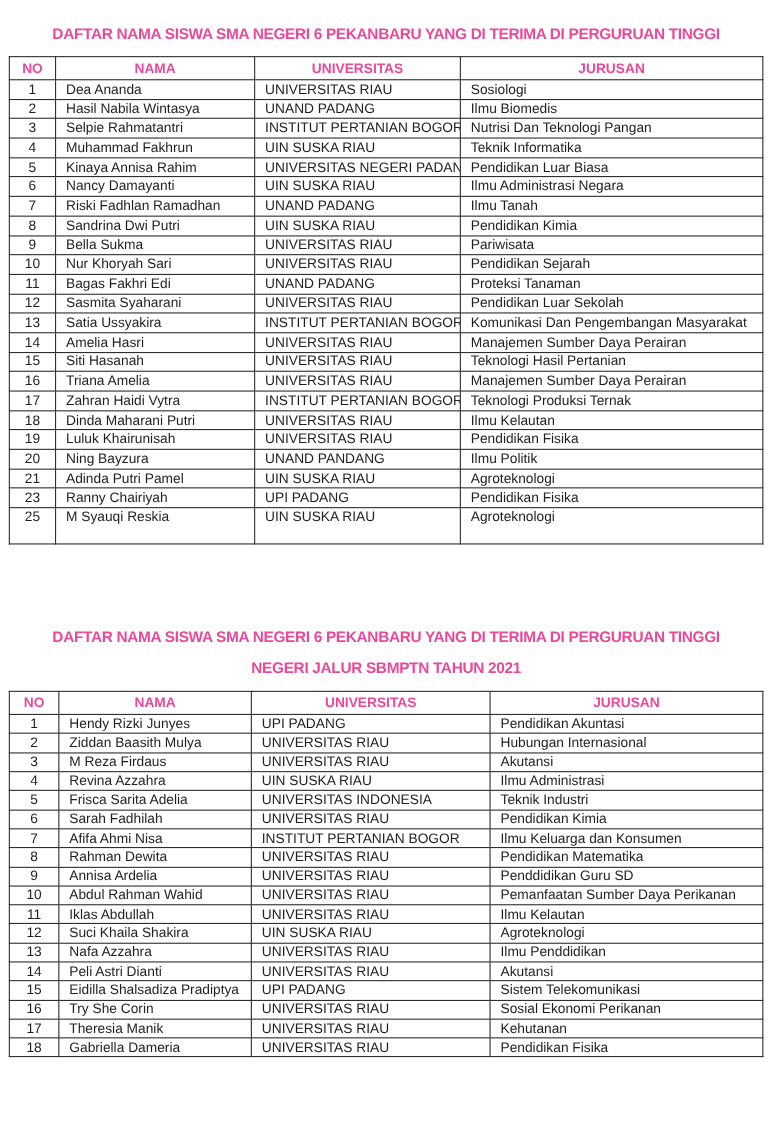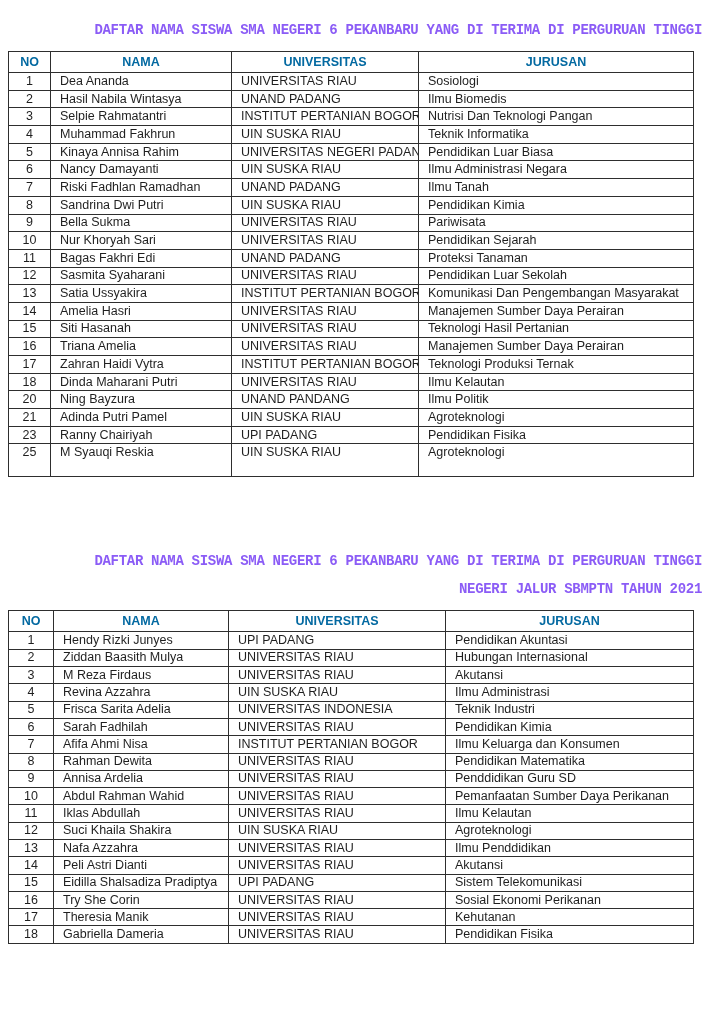--- a/index.html
+++ b/index.html
@@ -14,27 +14,26 @@
   }
   .page {
     width: 702px;
     height: 1024px;
     background: #ffffff;
     position: relative;
   }
   .doc-title {
     margin: 0;
     padding-top: 16px;
-    text-align: right;
+    text-align: center;
     font-weight: bold;
     font-size: 14px;
     letter-spacing: -0.3px;
     line-height: 28px;
-    color: #8b5cf6;
-    font-family: Liberation Mono, monospace;
+    color: #ec4899;
   }
   .doc-title .title-line {
     white-space: nowrap;
     display: block;
   }
   table.roster {
     border-collapse: collapse;
     table-layout: fixed;
     width: 685px;
     margin-left: 8px;
@@ -45,21 +44,21 @@
     border: 1px solid #2e2e2e;
     overflow: hidden;
     white-space: nowrap;
   }
   table.roster th {
     font-size: 12.5px;
     font-weight: bold;
     text-align: center;
     height: 20px;
     padding: 0;
-    color: #0369a1;
+    color: #ec4899;
   }
   table.roster td {
     font-size: 12.5px;
     line-height: 15px;
     padding: 0 2px 0 9px;
     vertical-align: middle;
     color: #1f1f1f;
   }
   table.roster td.no {
     text-align: center;
@@ -201,20 +200,26 @@
             <td class="no">17</td>
             <td>Zahran Haidi Vytra</td>
             <td>INSTITUT PERTANIAN BOGOR</td>
             <td>Teknologi Produksi Ternak</td>
           </tr>
           <tr>
             <td class="no">18</td>
             <td>Dinda Maharani Putri</td>
             <td>UNIVERSITAS RIAU</td>
             <td>Ilmu Kelautan</td>
+          </tr>
+          <tr>
+            <td class="no">19</td>
+            <td>Luluk Khairunisah</td>
+            <td>UNIVERSITAS RIAU</td>
+            <td>Pendidikan Fisika</td>
           </tr>
           <tr>
             <td class="no">20</td>
             <td>Ning Bayzura</td>
             <td>UNAND PANDANG</td>
             <td>Ilmu Politik</td>
           </tr>
           <tr>
             <td class="no">21</td>
             <td>Adinda Putri Pamel</td>

